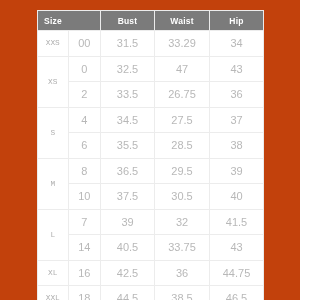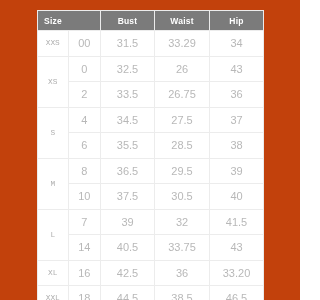--- a/index.html
+++ b/index.html
@@ -86,21 +86,21 @@
             <td class="size-group col-size-label" rowspan="1">XXS</td>
             <td class="col-size-num">00</td>
             <td class="col-bust">31.5</td>
             <td class="col-waist">33.29</td>
             <td class="col-hip">34</td>
           </tr>
           <tr>
             <td class="size-group col-size-label" rowspan="2">XS</td>
             <td class="col-size-num">0</td>
             <td class="col-bust">32.5</td>
-            <td class="col-waist">26</td>
+            <td class="col-waist">47</td>
             <td class="col-hip">43</td>
           </tr>
           <tr>
             <td class="col-size-num">2</td>
             <td class="col-bust">33.5</td>
             <td class="col-waist">26.75</td>
             <td class="col-hip">36</td>
           </tr>
           <tr>
             <td class="size-group col-size-label" rowspan="2">S</td>
@@ -139,21 +139,21 @@
             <td class="col-size-num">14</td>
             <td class="col-bust">40.5</td>
             <td class="col-waist">33.75</td>
             <td class="col-hip">43</td>
           </tr>
           <tr>
             <td class="size-group col-size-label" rowspan="1">XL</td>
             <td class="col-size-num">16</td>
             <td class="col-bust">42.5</td>
             <td class="col-waist">36</td>
-            <td class="col-hip">33.20</td>
+            <td class="col-hip">44.75</td>
           </tr>
           <tr>
             <td class="size-group col-size-label" rowspan="1">XXL</td>
             <td class="col-size-num">18</td>
             <td class="col-bust">44.5</td>
             <td class="col-waist">38.5</td>
             <td class="col-hip">46.5</td>
           </tr>
         </tbody>
     </table>

